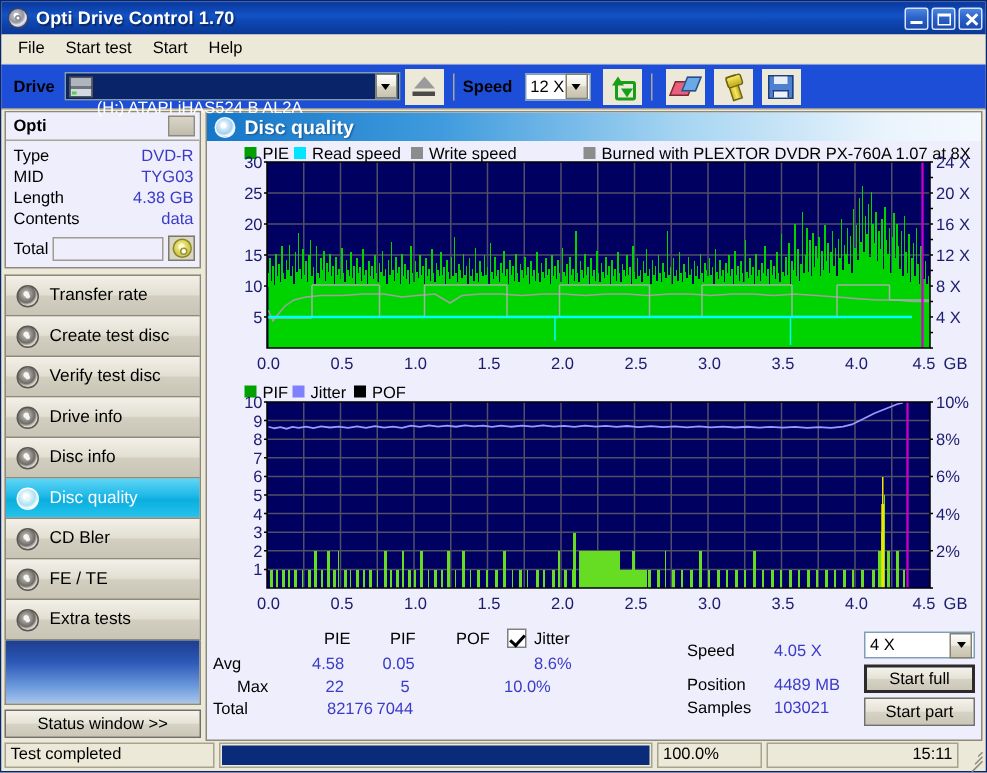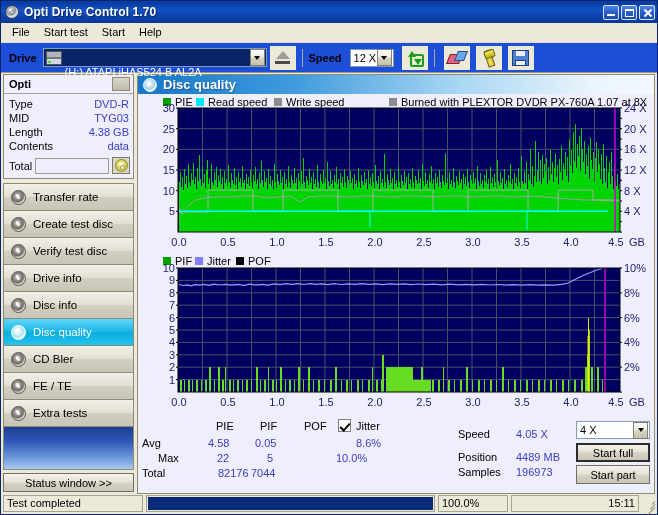--- a/index.html
+++ b/index.html
@@ -949,21 +949,21 @@
           <div class="st v" style="left:80px; top:47px;">82176</div>
           <div class="st v" style="left:113px; top:47px;">7044</div>
         </div>
 
         <div class="stats-right">
           <div class="st" style="left:20px; top:8px;">Speed</div>
           <div class="st v" style="left:78px; top:8px;">4.05 X</div>
           <div class="st" style="left:20px; top:31px;">Position</div>
           <div class="st v" style="left:78px; top:31px;">4489 MB</div>
           <div class="st" style="left:20px; top:46px;">Samples</div>
-          <div class="st v" style="left:78px; top:46px;">196973</div>
+          <div class="st v" style="left:78px; top:46px;">103021</div>
 
           <div class="spd-combo">
             <div class="t">4 X</div>
             <div class="combo-arrow"></div>
           </div>
           <div class="act-btn primary" style="top:23px;">Start full</div>
           <div class="act-btn" style="top:45px;">Start part</div>
         </div>
       </div>
     </div>

